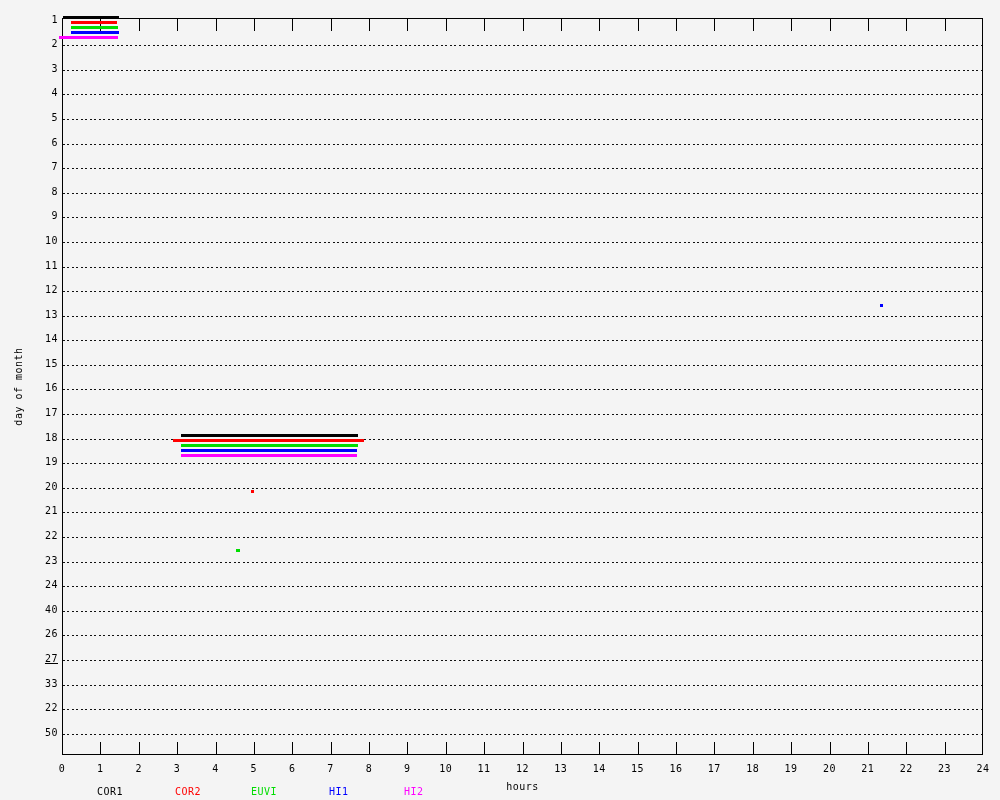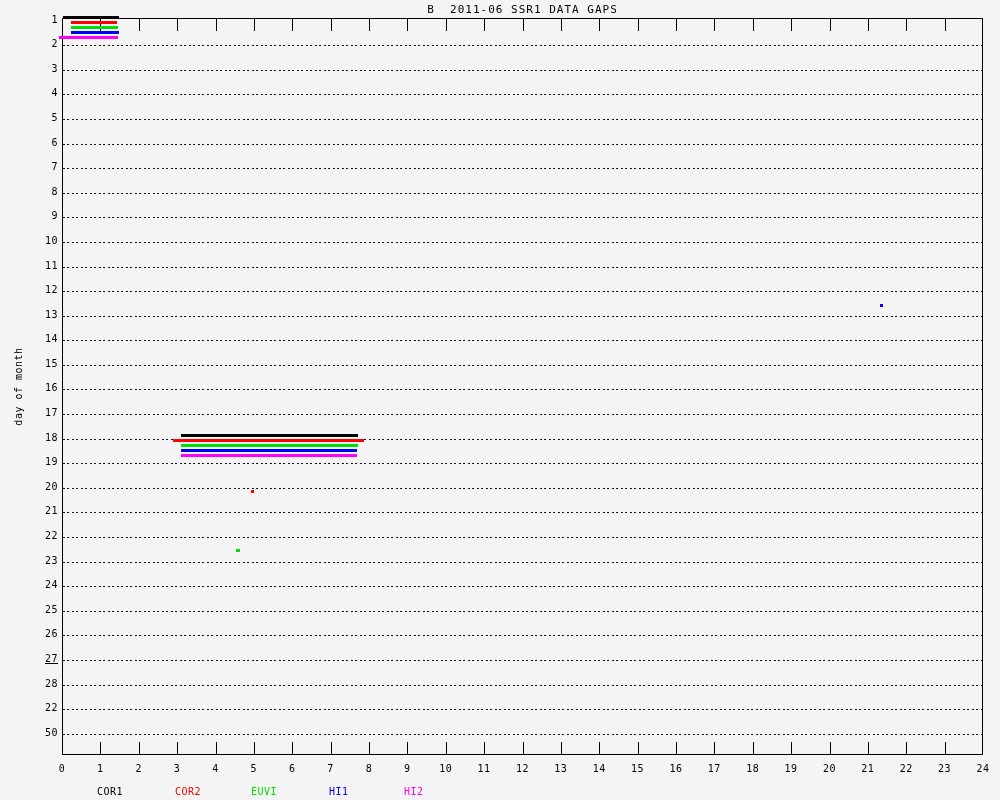--- a/index.html
+++ b/index.html
@@ -47,21 +47,20 @@
   }
   .legend{position:absolute;left:0;top:786px;width:1000px;height:12px;}
   .legend-item{
     position:absolute;font-size:10px;letter-spacing:0.5px;height:11px;line-height:11px;
   }
 </style>
 </head>
 <body>
 
 <div id="chart">
-  <div class="title">B  2011-06 SSR1 DATA GAPS</div>
 
   <div class="ylabel">day of month</div>
 
   <div id="plot-area">
       <div class="gridline" style="top: 26.286px;"></div>
       <div class="gridline" style="top: 50.872px;"></div>
       <div class="gridline" style="top: 75.458px;"></div>
       <div class="gridline" style="top: 100.044px;"></div>
       <div class="gridline" style="top: 124.63px;"></div>
       <div class="gridline" style="top: 149.216px;"></div>
@@ -167,24 +166,24 @@
       <div class="day-label" style="top: 358.904px;">15</div>
       <div class="day-label" style="top: 383.49px;">16</div>
       <div class="day-label" style="top: 408.076px;">17</div>
       <div class="day-label" style="top: 432.662px;">18</div>
       <div class="day-label" style="top: 457.248px;">19</div>
       <div class="day-label" style="top: 481.834px;">20</div>
       <div class="day-label" style="top: 506.42px;">21</div>
       <div class="day-label" style="top: 531.006px;">22</div>
       <div class="day-label" style="top: 555.592px;">23</div>
       <div class="day-label" style="top: 580.178px;">24</div>
-      <div class="day-label" style="top: 604.764px;">25</div>
+      <div class="day-label" style="top: 604.764px;">40</div>
       <div class="day-label" style="top: 629.35px;">26</div>
       <div class="day-label" style="top: 653.936px; text-decoration: underline;">27</div>
-      <div class="day-label" style="top: 678.522px;">28</div>
+      <div class="day-label" style="top: 678.522px;">33</div>
       <div class="day-label" style="top: 703.108px;">22</div>
       <div class="day-label" style="top: 727.694px;">50</div>
     </div>
   <div id="hour-labels">
       <div class="hour-label" style="left: 46.5px;">0</div>
       <div class="hour-label" style="left: 84.875px;">1</div>
       <div class="hour-label" style="left: 123.25px;">2</div>
       <div class="hour-label" style="left: 161.625px;">3</div>
       <div class="hour-label" style="left: 200px;">4</div>
       <div class="hour-label" style="left: 238.375px;">5</div>
@@ -202,20 +201,21 @@
       <div class="hour-label" style="left: 698.875px;">17</div>
       <div class="hour-label" style="left: 737.25px;">18</div>
       <div class="hour-label" style="left: 775.625px;">19</div>
       <div class="hour-label" style="left: 814px;">20</div>
       <div class="hour-label" style="left: 852.375px;">21</div>
       <div class="hour-label" style="left: 890.75px;">22</div>
       <div class="hour-label" style="left: 929.125px;">23</div>
       <div class="hour-label" style="left: 967.5px;">24</div>
     </div>
 
+  <div class="xlabel">hours</div>
 
   <div class="legend">
     <span class="legend-item" style="left: 97px; color: rgb(0, 0, 0);">COR1</span>
     <span class="legend-item" style="left: 175px; color: rgb(255, 0, 0);">COR2</span>
     <span class="legend-item" style="left: 251px; color: rgb(0, 221, 0);">EUVI</span>
     <span class="legend-item" style="left: 329px; color: rgb(0, 0, 255);">HI1</span>
     <span class="legend-item" style="left: 404px; color: rgb(255, 0, 255);">HI2</span>
   </div>
 </div>
 

